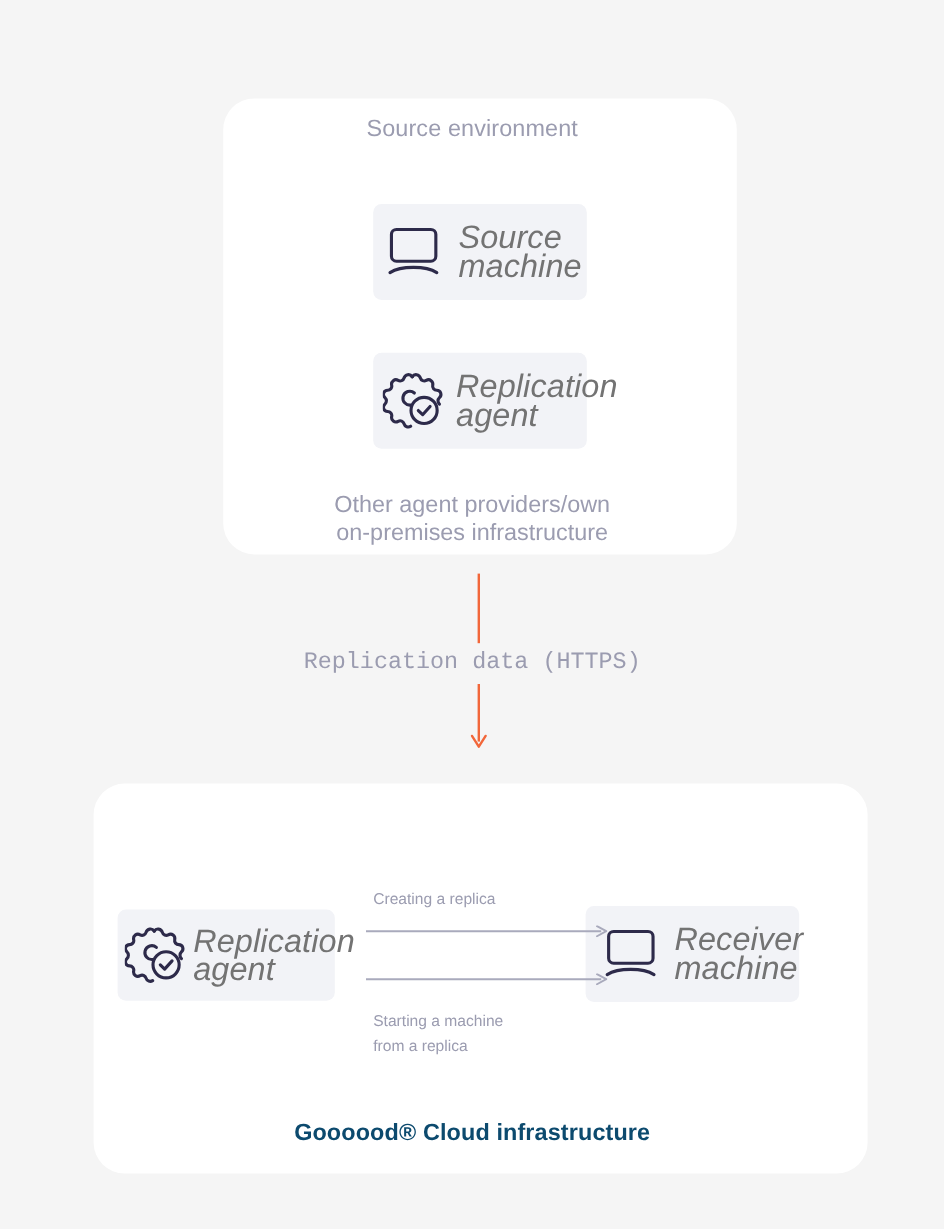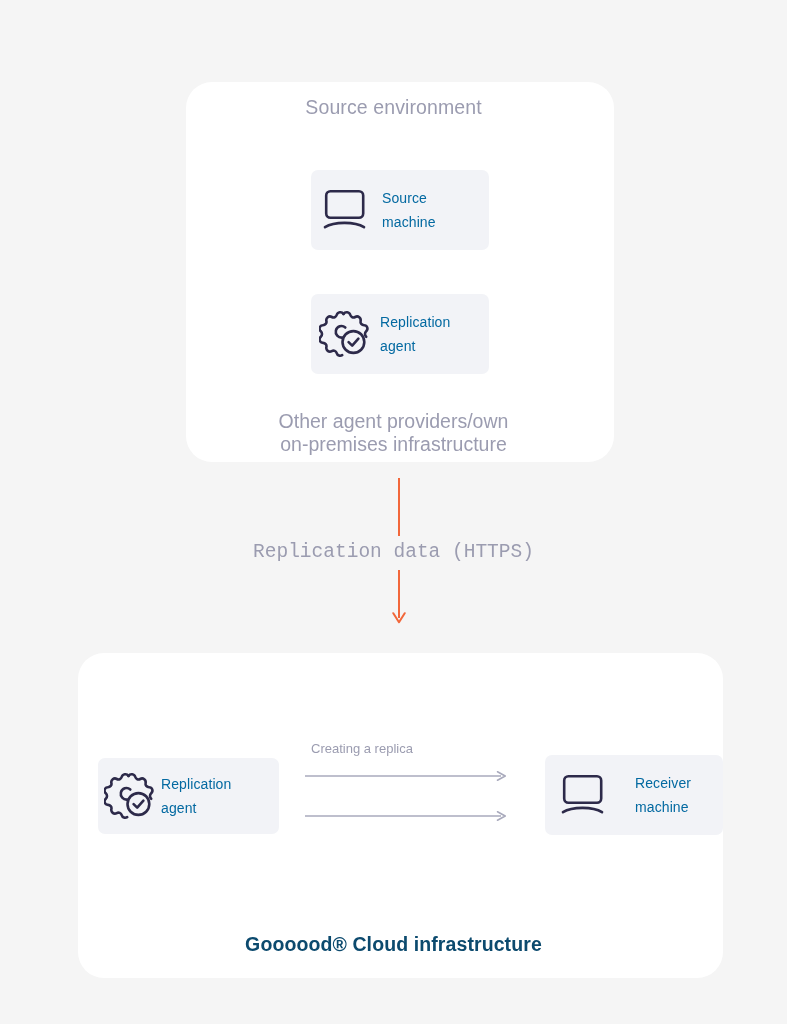--- a/index.html
+++ b/index.html
@@ -85,42 +85,43 @@
     display: flex;
     align-items: center;
     box-sizing: border-box;
   }
   .chip-icon {
     flex: 0 0 auto;
     display: block;
     line-height: 0;
   }
   .chip-label {
-    font-size: 14px;
+    font-size: 27px;
     line-height: 24px;
-    color: #0369a1;
+    color: #737373;
     white-space: pre-line;
     letter-spacing: .1px;
+    font-style: italic;
   }
 
   #chip-source-machine {
     left: 311px; top: 170px; width: 178px; height: 80px;
     padding: 0 0 0 12px; gap: 13px;
   }
   #chip-replication-agent-source {
     left: 311px; top: 294px; width: 178px; height: 80px;
     padding: 0 0 0 8px; gap: 9px;
   }
   #chip-replication-agent-cloud {
     left: 98px; top: 758px; width: 181px; height: 76px;
     padding: 0 0 0 6px; gap: 5px;
   }
   #chip-receiver-machine {
-    left: 545px; top: 755px; width: 178px; height: 80px;
-    padding: 0 0 0 16px; gap: 28px;
+    left: 488px; top: 755px; width: 178px; height: 80px;
+    padding: 0 0 0 16px; gap: 12px;
   }
 
   
   .v-arrow-seg {
     position: absolute;
     width: 2px;
     background: #f2673a;
     left: 398px;
   }
   #replication-arrow-upper { top: 478px; height: 58px; }
@@ -284,16 +285,18 @@
     </svg>
   </div>
 
   <div class="h-arrow" id="arrow-starting-machine">
     <svg width="202" height="10" viewBox="0 0 202 10" fill="none" xmlns="http://www.w3.org/2000/svg">
       <path d="M0 5 L 196 5" stroke="#a9aabc" stroke-width="1.6"></path>
       <path d="M192.5 0.8 L 200.2 5 L 192.5 9.2" stroke="#a9aabc" stroke-width="1.6" stroke-linecap="round" stroke-linejoin="round" fill="none"></path>
     </svg>
   </div>
 
+  <div class="flow-caption" id="caption-starting-machine">Starting a machine
+from a replica</div>
 
   <div id="cloud-infrastructure-label">Goooood® Cloud infrastructure</div>
 
 </div>
 
 </body></html>

